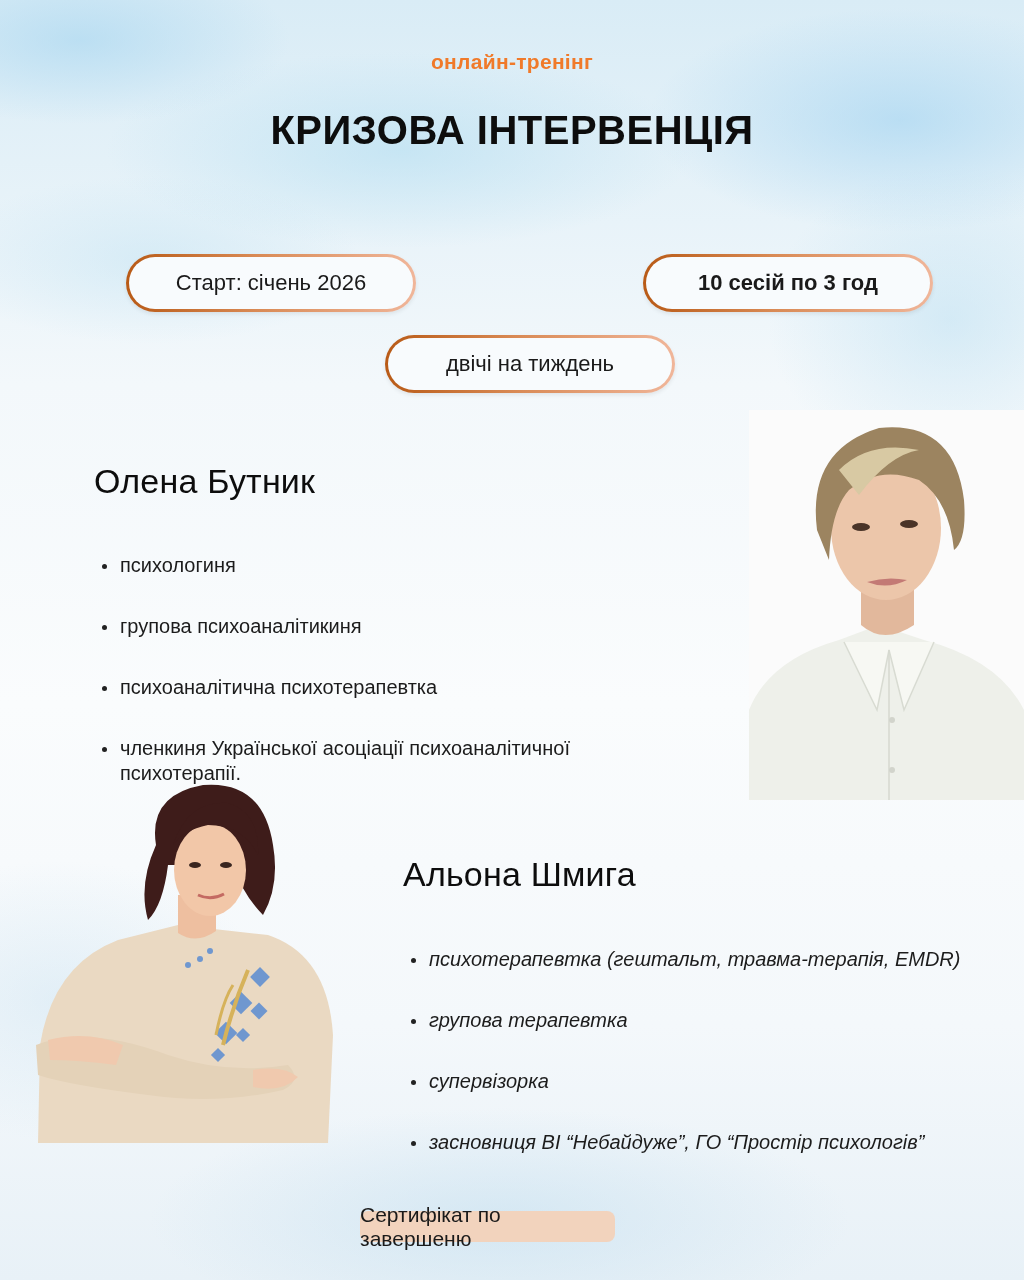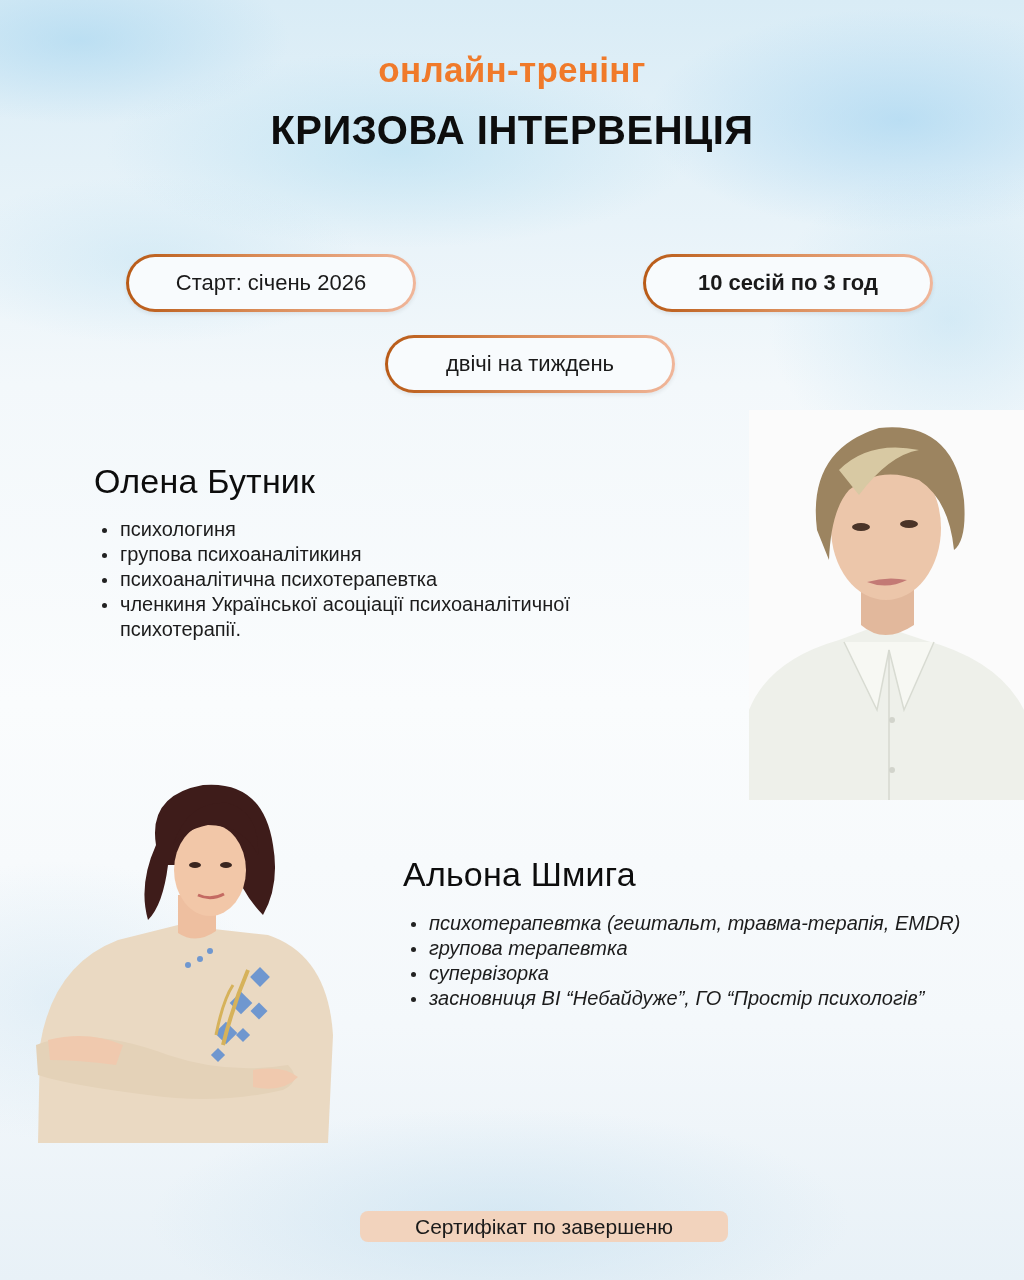--- a/index.html
+++ b/index.html
@@ -19,21 +19,21 @@
         radial-gradient(ellipse 260px 220px at 950px 320px, rgba(180,220,240,0.45), transparent 70%),
         radial-gradient(ellipse 300px 120px at 150px 260px, rgba(190,225,242,0.45), transparent 70%),
         radial-gradient(ellipse 500px 160px at 500px 1220px, rgba(190,220,238,0.5), transparent 70%),
         radial-gradient(ellipse 300px 200px at 60px 1000px, rgba(190,220,238,0.35), transparent 70%),
         linear-gradient(180deg, #d9ecf6 0%, #f3f8fb 30%, #fafcfd 55%, #f4f8fb 80%, #e8f1f7 100%);
     }
     .layer { position: absolute; z-index: 1; }
 
     .subtitle {
       top: 50px; left: 0; width: 1024px; text-align: center;
-      font-size: 35px; font-weight: bold; color: #f07a2a; letter-spacing: 0.3px;
+      font-size: 21px; font-weight: bold; color: #f07a2a; letter-spacing: 0.3px;
     }
     .title {
       top: 106px; left: 0; width: 1024px; text-align: center;
       font-size: 40px; font-weight: bold; color: #0d0d0d; line-height: 48px;
       letter-spacing: 0.5px;
     }
     .pill {
       position: absolute; z-index: 1;
       height: 58px; border-radius: 29px;
       padding: 3px;
@@ -48,40 +48,40 @@
       font-size: 22px; color: #1a1a1a;
     }
     .pill-start { left: 126px; top: 234px; width: 290px; }
     .pill-sessions { left: 643px; top: 234px; width: 290px; font-weight: bold; }
     .pill-weekly { left: 385px; top: 315px; width: 290px; }
 
     .name {
       font-size: 34px; font-weight: normal; color: #0d0d0d; letter-spacing: 0.2px;
     }
     .bio { list-style: none; font-size: 20px; color: #1c1c1c; line-height: 25px; }
-    .bio li { position: relative; padding-left: 22px; }
+    .bio li { position: relative; padding-left: 22px; margin-top: 36px; }
     .bio li::before {
       content: ""; position: absolute; left: 4px; top: 11px;
       width: 5px; height: 5px; border-radius: 50%; background: #222;
     }
     .trainer1-name { left: 94px; top: 462px; }
     .trainer1-bio { left: 98px; top: 517px; width: 560px; }
     .trainer2-name { left: 403px; top: 855px; }
     .trainer2-bio { left: 407px; top: 911px; width: 590px; font-style: italic; }
 
     .photo1 {
       left: 749px; top: 410px; width: 275px; height: 390px;
       background: #ffffff; overflow: hidden;
     }
     .photo2 {
       left: 28px; top: 775px; width: 320px; height: 368px; overflow: hidden;
     }
 
     .cert {
-      left: 360px; top: 1211px; width: 368px; height: 31px;
+      left: 360px; top: 1211px; width: 255px; height: 31px;
       background: #f2d3bd; border-radius: 8px;
       display: flex; align-items: center; justify-content: center;
       font-size: 21px; color: #1a1a1a;
     }
   </style>
 </head>
 <body>
 
 <div class="bg"></div>
 

